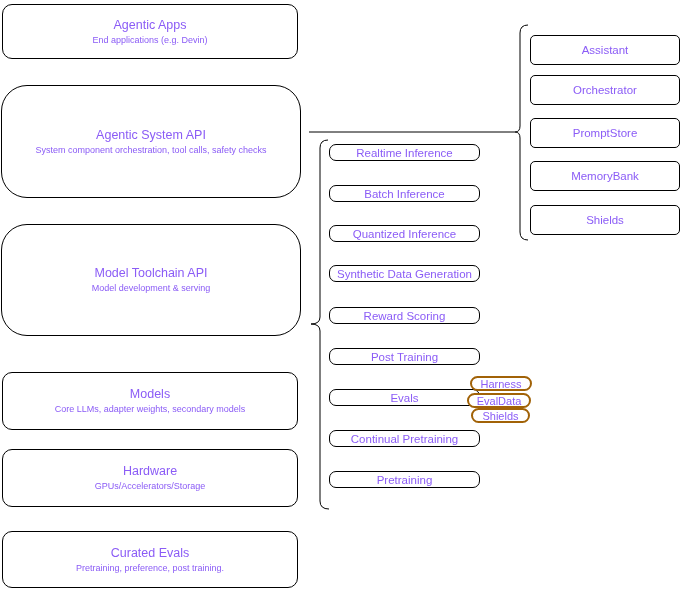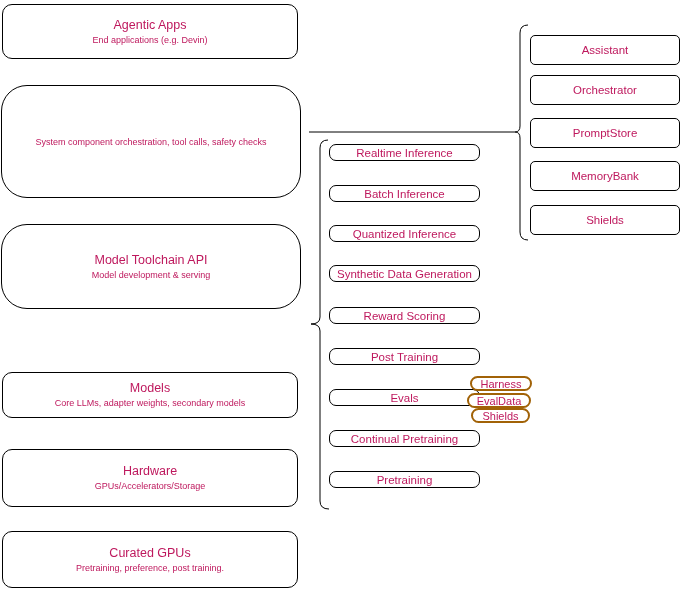--- a/index.html
+++ b/index.html
@@ -1,18 +1,18 @@
 <!DOCTYPE html>
 <html><head>
 <meta charset="utf-8">
 <style>
   html,body{margin:0;padding:0;background:#ffffff;}
   #canvas{
     position:relative;width:682px;height:591px;background:#ffffff;
-    font-family:"Liberation Sans", sans-serif;color:#be185d;overflow:hidden;
+    font-family:"Liberation Sans", sans-serif;color:#8b5cf6;overflow:hidden;
   }
   svg.overlay{position:absolute;left:0;top:0;z-index:1;}
   .box{
     position:absolute;background:#ffffff;border:1px solid #000;
     box-sizing:border-box;display:flex;flex-direction:column;
     align-items:center;justify-content:center;text-align:center;z-index:2;
   }
   .lbox{left:2px;width:296px;}
   .lbox.big{left:1px;width:300px;}
   .ltitle{font-size:12.5px;line-height:16px;white-space:nowrap;}
@@ -36,40 +36,41 @@
     <path d="M528 25 Q520 25 520 33 V126 Q520 132 515 132 Q520 132 520 138 V232 Q520 240 528 240" fill="none" stroke="#000" stroke-width="1"></path>
     <path d="M328 140 Q320 140 320 148 V317 Q320 324 311 324 Q320 324 320 331 V501 Q320 509 329 509" fill="none" stroke="#000" stroke-width="1"></path>
   </svg>
 
   <div class="box lbox" style="top:4px;height:55px;border-radius:10px">
     <div class="ltitle">Agentic Apps</div>
     <div class="lsub">End applications (e.g. Devin)</div>
   </div>
 
   <div class="box lbox big" style="top:85px;height:113px;border-radius:26px">
+    <div class="ltitle">Agentic System API</div>
     <div class="lsub">System component orchestration, tool calls, safety checks</div>
   </div>
 
-  <div class="box lbox big" style="top:224px;height:85px;border-radius:26px">
+  <div class="box lbox big" style="top:224px;height:112px;border-radius:26px">
     <div class="ltitle">Model Toolchain API</div>
     <div class="lsub">Model development &amp; serving</div>
   </div>
 
-  <div class="box lbox" style="top:372px;height:46px;border-radius:10px">
+  <div class="box lbox" style="top:372px;height:58px;border-radius:10px">
     <div class="ltitle">Models</div>
     <div class="lsub">Core LLMs, adapter weights, secondary models</div>
   </div>
 
   <div class="box lbox" style="top:449px;height:58px;border-radius:10px">
     <div class="ltitle">Hardware</div>
     <div class="lsub">GPUs/Accelerators/Storage</div>
   </div>
 
   <div class="box lbox" style="top:531px;height:57px;border-radius:10px">
-    <div class="ltitle">Curated GPUs</div>
+    <div class="ltitle">Curated Evals</div>
     <div class="lsub">Pretraining, preference, post training.</div>
   </div>
 
   <div class="box mbox" style="top:144px">
     <span>Realtime Inference</span>
   </div>
   <div class="box mbox" style="top:185px">
     <span>Batch Inference</span>
   </div>
   <div class="box mbox" style="top:225px">

